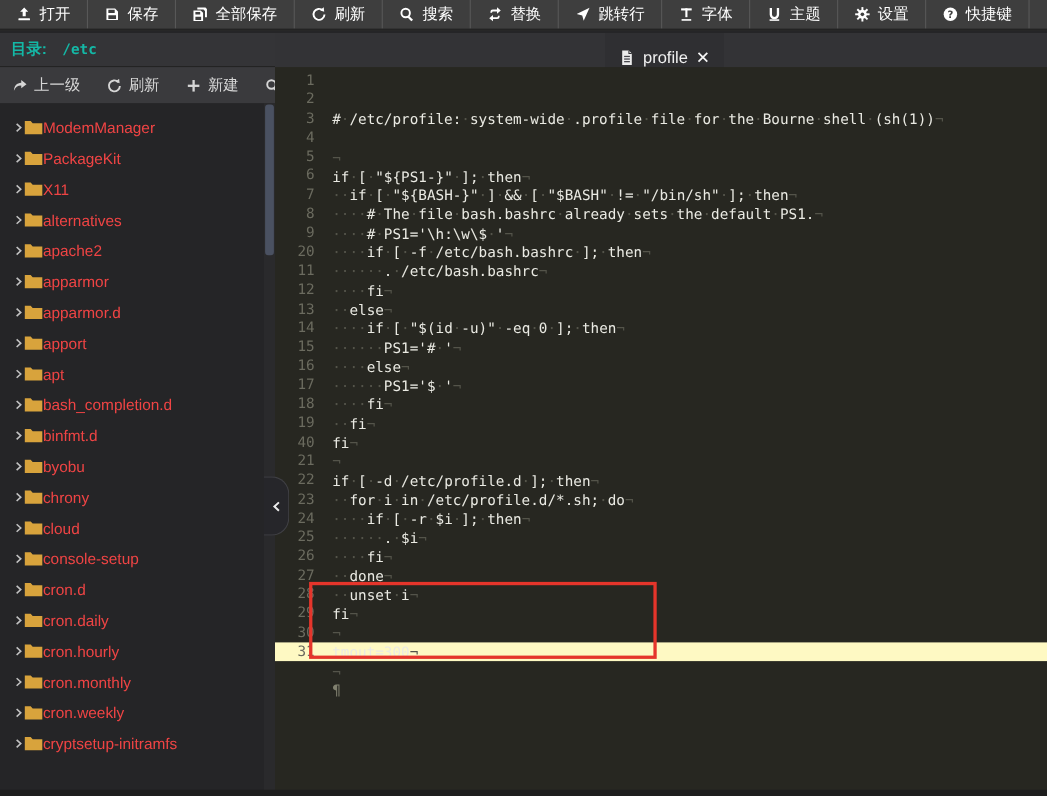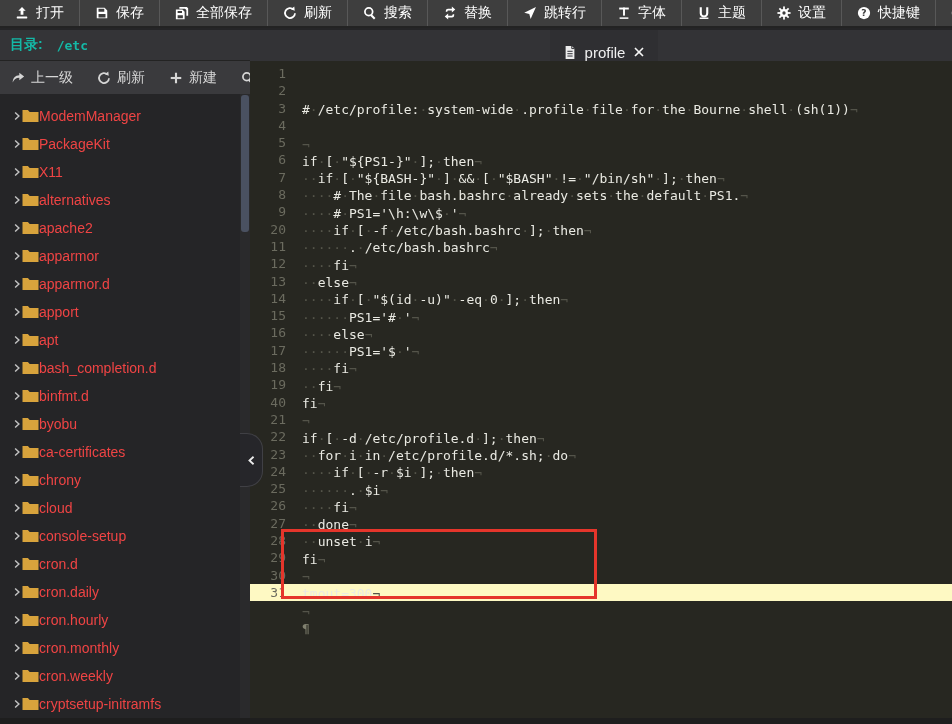--- a/index.html
+++ b/index.html
@@ -402,33 +402,20 @@
           <svg viewBox="0 0 16 16">
             <path d="M5 2.5 11 8l-6 5.5" fill="none" stroke="currentColor" stroke-width="2.3"></path>
           </svg>
         </span>
         <span class="ic ic-folder">
           <svg viewBox="0 0 17 14" fill="currentColor">
             <path d="M0.5 1h5.4l1.8 2h8.8v10H0.5Z"></path>
           </svg>
         </span>
         <span>byobu</span>
-      </div>
-      <div class="trow">
-        <span class="ic ic-ch">
-          <svg viewBox="0 0 16 16">
-            <path d="M5 2.5 11 8l-6 5.5" fill="none" stroke="currentColor" stroke-width="2.3"></path>
-          </svg>
-        </span>
-        <span class="ic ic-folder">
-          <svg viewBox="0 0 17 14" fill="currentColor">
-            <path d="M0.5 1h5.4l1.8 2h8.8v10H0.5Z"></path>
-          </svg>
-        </span>
-        <span>ca-certificates</span>
       </div>
       <div class="trow">
         <span class="ic ic-ch">
           <svg viewBox="0 0 16 16">
             <path d="M5 2.5 11 8l-6 5.5" fill="none" stroke="currentColor" stroke-width="2.3"></path>
           </svg>
         </span>
         <span class="ic ic-folder">
           <svg viewBox="0 0 17 14" fill="currentColor">
             <path d="M0.5 1h5.4l1.8 2h8.8v10H0.5Z"></path>

